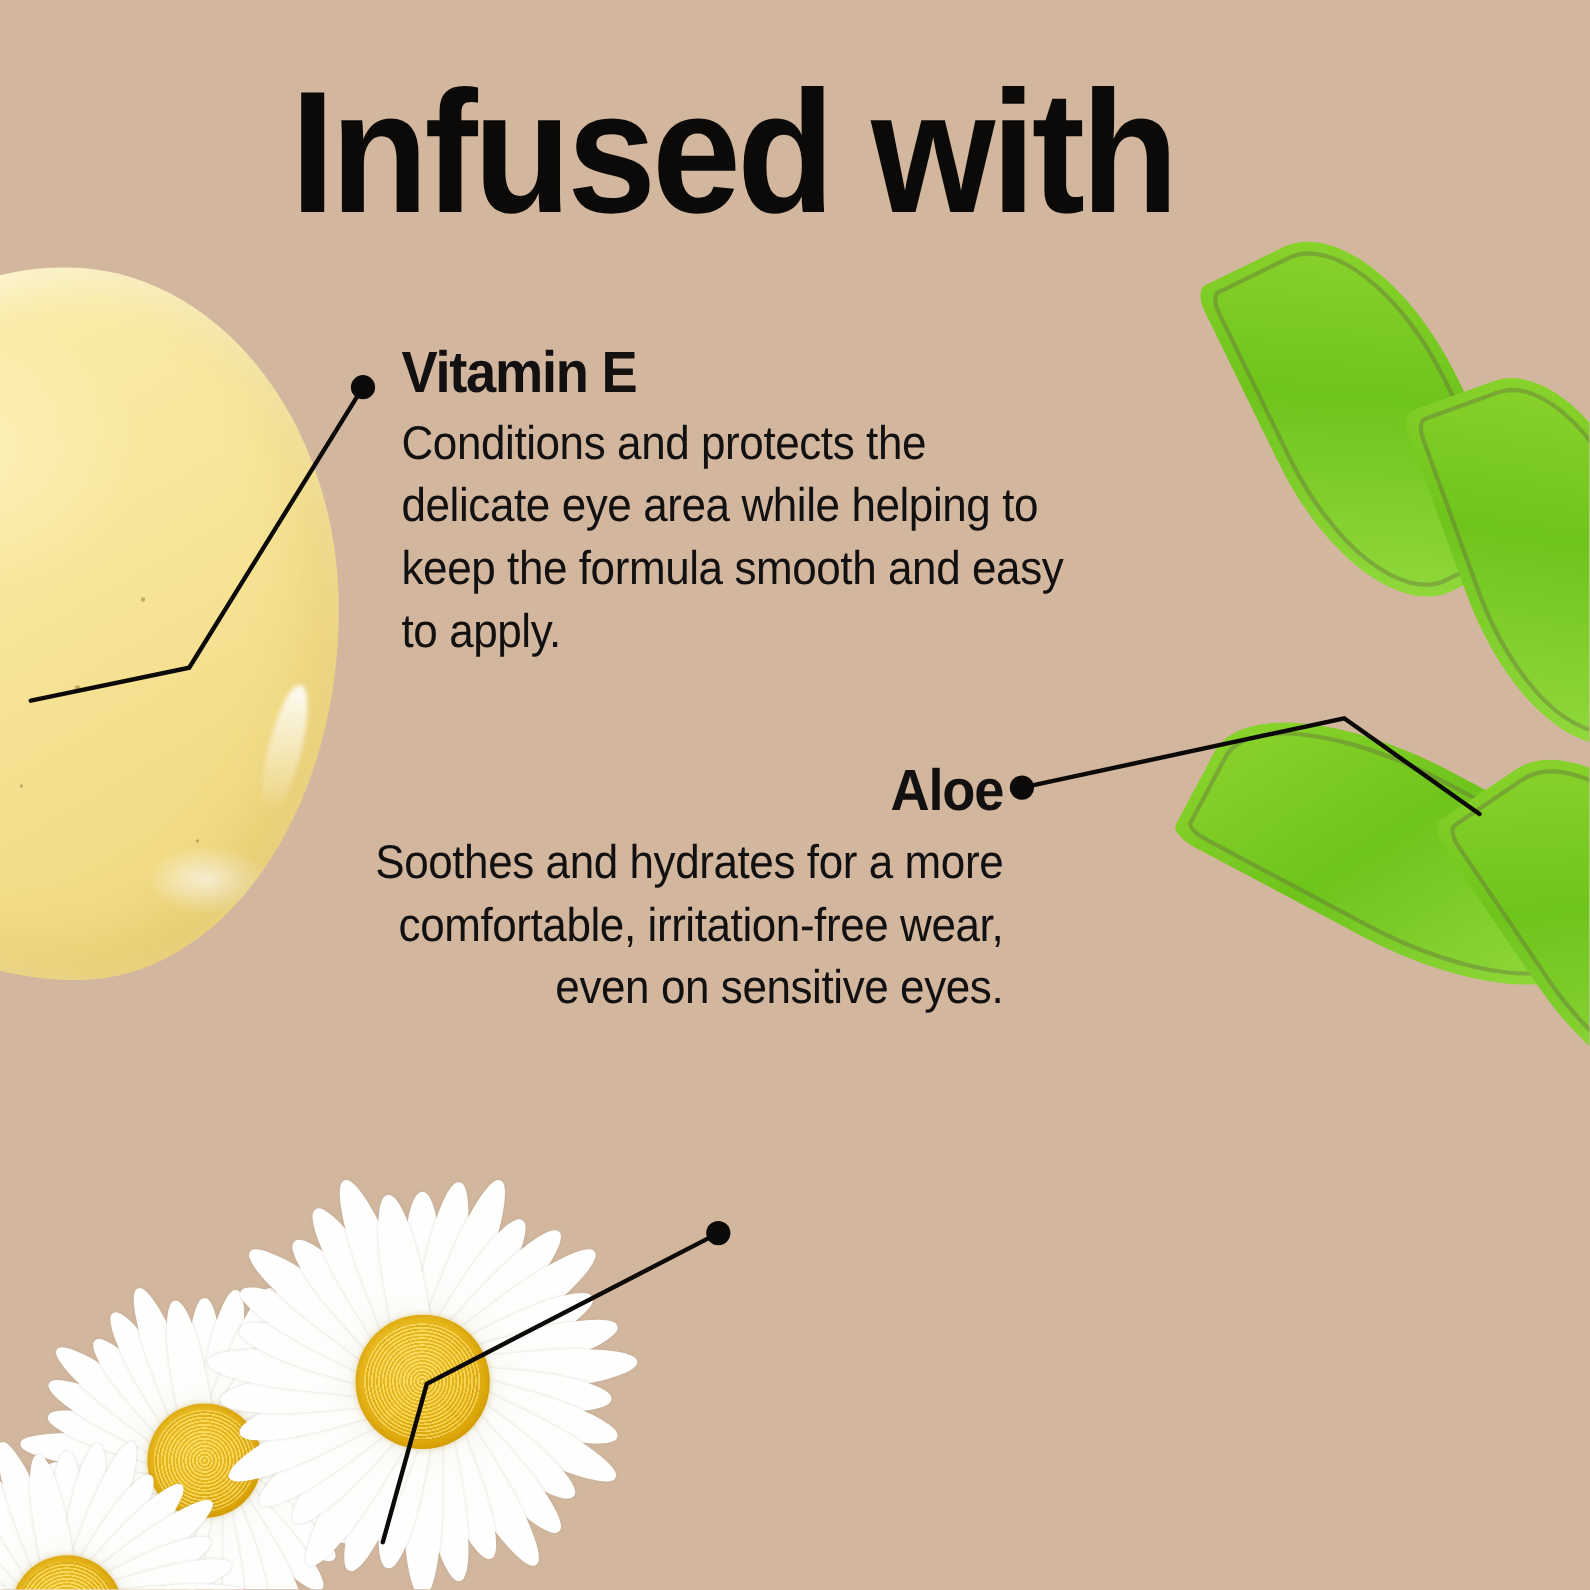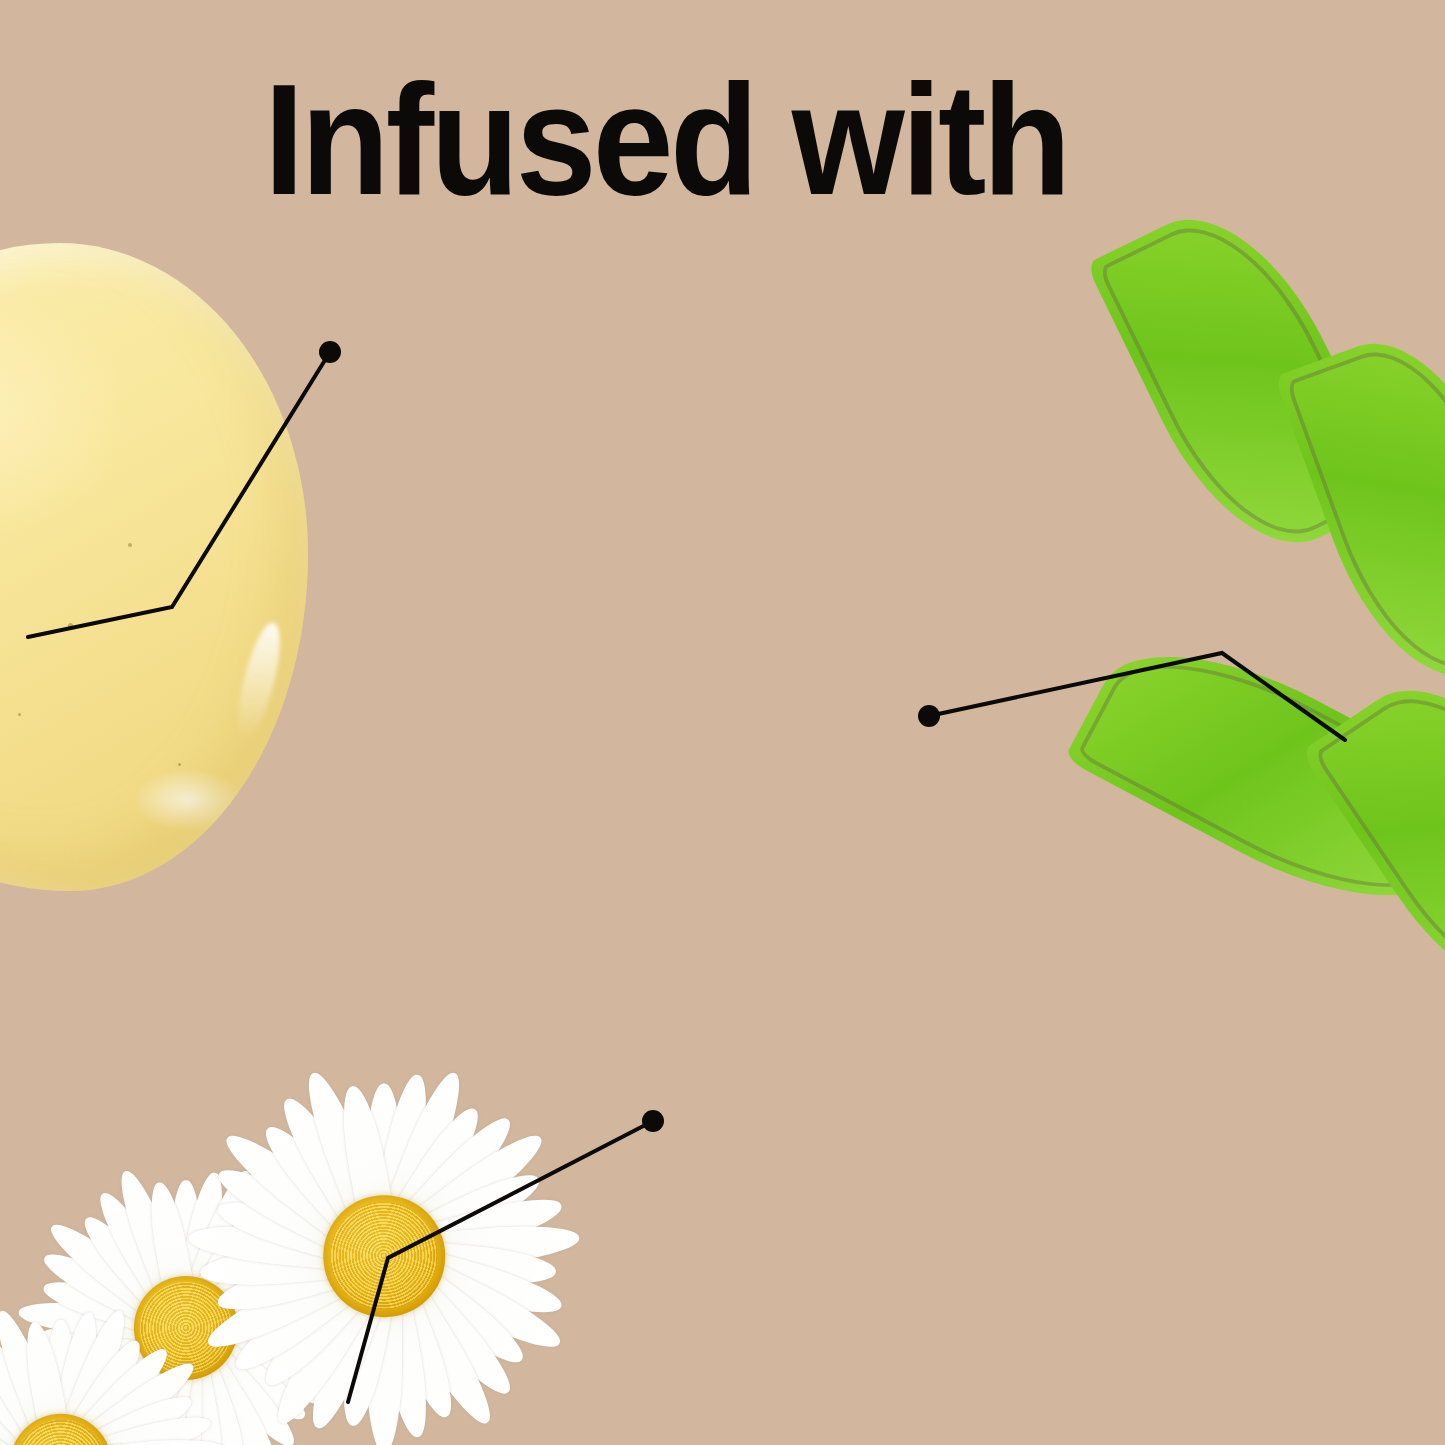--- a/index.html
+++ b/index.html
@@ -256,16 +256,29 @@
     </g>
     <g fill="#0c0a08">
       <circle cx="330" cy="352" r="11"></circle>
       <circle cx="929" cy="716" r="11"></circle>
       <circle cx="653" cy="1121" r="11"></circle>
     </g>
   </svg>
 
   <div id="title">Infused with</div>
 
-
+  <div class="blk" id="vitamin">
+    <div class="hd">Vitamin E</div>
+    <div class="bd">Conditions and protects the
+delicate eye area while helping to
+keep the formula smooth and easy
+to apply.</div>
+  </div>
+
+  <div class="blk" id="aloe">
+    <div class="hd r">Aloe</div>
+    <div class="bd r">Soothes and hydrates for a more
+comfortable, irritation-free wear,
+even on sensitive eyes.</div>
+  </div>
 
 
 </div>
 
 </body></html>

